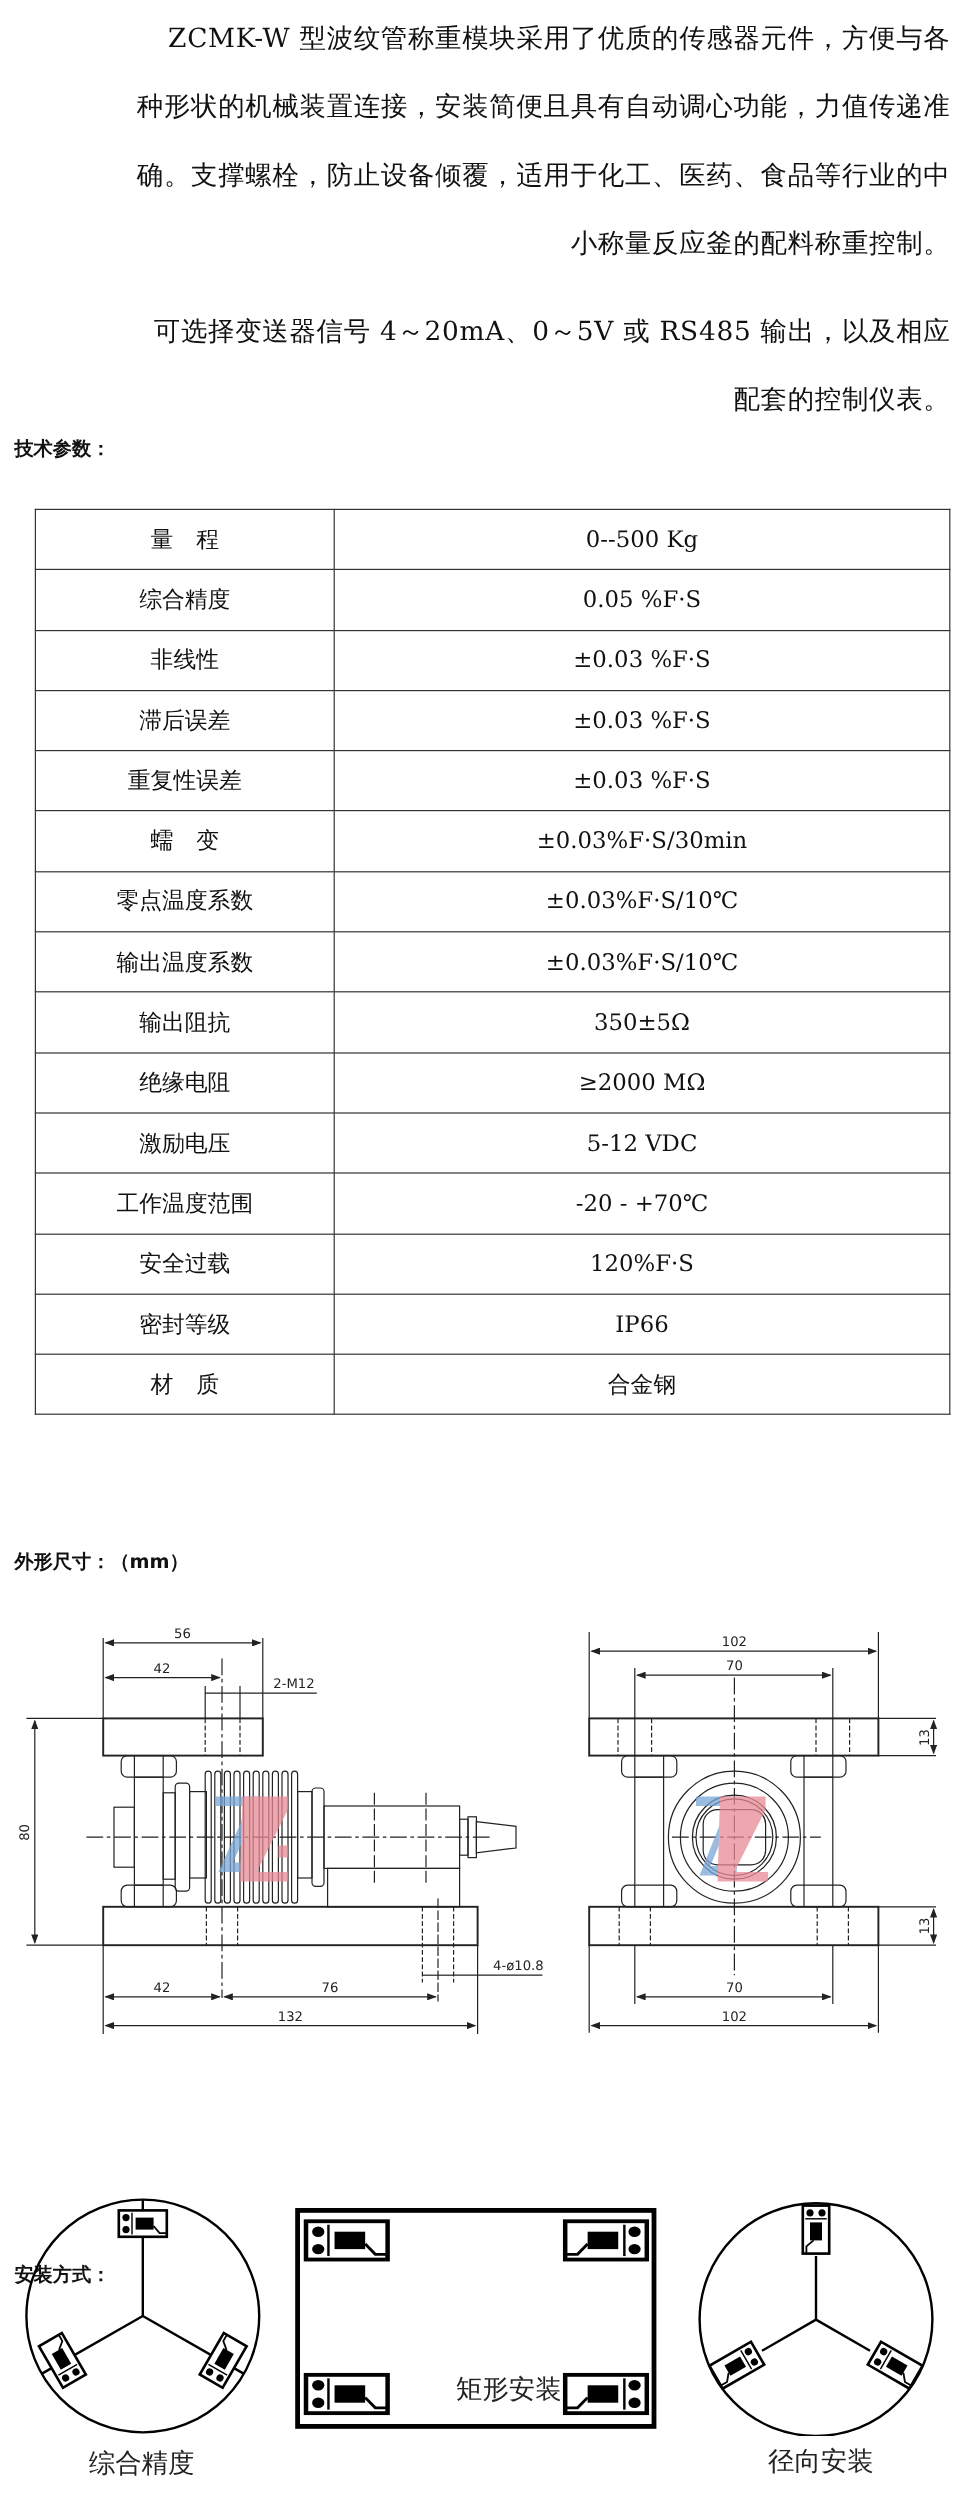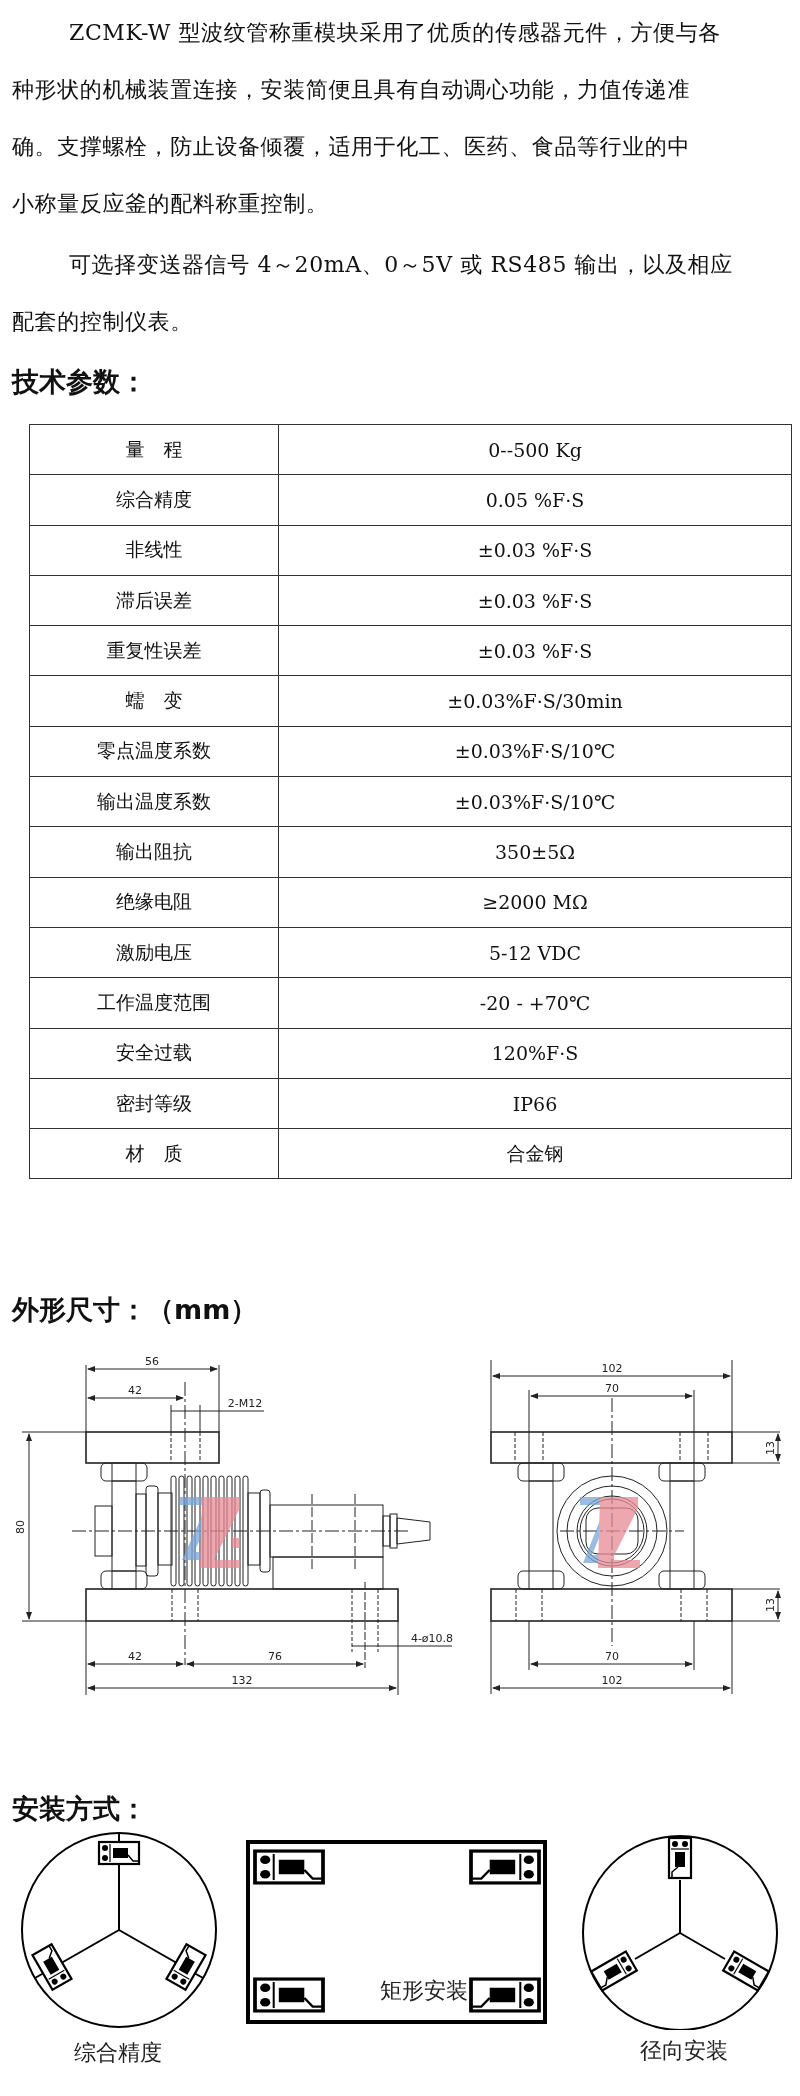--- a/index.html
+++ b/index.html
@@ -1,43 +1,43 @@
 <!DOCTYPE html>
 <html><head>
 <meta charset="utf-8">
 <style>
   html, body { margin:0; padding:0; background:#ffffff; }
   body { width:800px; height:2096px; position:relative; overflow:hidden;
          font-family:"DejaVu Serif","Liberation Serif",serif; color:#111; }
   .para { position:absolute; left:12px; width:780px; font-size:22px; line-height:57px;
           letter-spacing:0.6px; margin:0; }
-  .para .line { display:block; height:57px; white-space:nowrap; }
+  .para .line { display:block; height:57px; white-space:nowrap;text-align:right; }
   .indent { padding-left:57px; }
   .heading { position:absolute; left:12px; font-family:"DejaVu Sans","Liberation Sans",sans-serif;
-             font-weight:bold; font-size:27px; margin:0; }
+             font-weight:bold; font-size:16px; margin:0; }
   table.spec { position:absolute; left:29px; top:424px; width:763px; border-collapse:collapse;
                font-size:19px;padding-left:35px; }
   table.spec td { border:1.5px solid #333; height:49.3px; text-align:center; padding:0;
                   vertical-align:middle; }
   table.spec td.k { width:248px; }
   svg { position:absolute; left:0; }
   .cap { position:absolute; font-size:22px; font-family:"DejaVu Sans","Liberation Sans",sans-serif;
          transform:translateX(-50%); white-space:nowrap; color:#222; }
   .dimtxt { font-family:"DejaVu Sans","Liberation Sans",sans-serif; font-size:11px; fill:#222; }
 </style>
 </head>
 <body>
 
 <div class="para" style="top:4px;">
   <span class="line indent">ZCMK-W 型波纹管称重模块采用了优质的传感器元件，方便与各</span>
   <span class="line">种形状的机械装置连接，安装简便且具有自动调心功能，力值传递准</span>
   <span class="line">确。支撑螺栓，防止设备倾覆，适用于化工、医药、食品等行业的中</span>
   <span class="line">小称量反应釜的配料称重控制。</span>
 </div>
-<div class="para" style="top:236px;">
+<div class="para" style="top:248px;">
   <span class="line indent">可选择变送器信号 4～20mA、0～5V 或 RS485 输出，以及相应</span>
   <span class="line">配套的控制仪表。</span>
 </div>
 
 <h2 class="heading" style="top:364px;">技术参数：</h2>
 
 <table class="spec">
   <tbody>
     <tr>
         <td class="k">量　程</td>
@@ -257,21 +257,21 @@
   <text class="dimtxt" x="242" y="1684" text-anchor="middle">132</text>
   <text class="dimtxt" x="432" y="1642" text-anchor="middle">4-ø10.8</text>
   <text class="dimtxt" x="612" y="1372" text-anchor="middle">102</text>
   <text class="dimtxt" x="612" y="1392" text-anchor="middle">70</text>
   <text class="dimtxt" x="774" y="1448" text-anchor="middle" transform="rotate(-90 774 1448)">13</text>
   <text class="dimtxt" x="774" y="1605" text-anchor="middle" transform="rotate(-90 774 1605)">13</text>
   <text class="dimtxt" x="612" y="1660" text-anchor="middle">70</text>
   <text class="dimtxt" x="612" y="1684" text-anchor="middle">102</text>
 </svg>
 
-<h2 class="heading" style="top:1791px;font-family:Liberation Serif, serif;">安装方式：</h2>
+<h2 class="heading" style="top:1886px;font-family:Liberation Serif, serif;">安装方式：</h2>
 
 <svg width="800" height="200" viewBox="0 1830 800 200" style="top:1830px;">
   <defs>
     <g id="cell">
       <rect x="-20" y="-11" width="40" height="22" fill="#fff" stroke="#000" stroke-width="2.2"></rect>
       <circle cx="-14" cy="-5" r="3" fill="#000"></circle>
       <circle cx="-14" cy="5" r="3" fill="#000"></circle>
       <line x1="-9" y1="-9" x2="-9" y2="9" stroke="#000" stroke-width="1.2"></line>
       <rect x="-6" y="-5" width="15" height="10" fill="#000"></rect>
       <path d="M9,2 L14,8 L20,8" stroke="#000" stroke-width="1.5" fill="none"></path>

